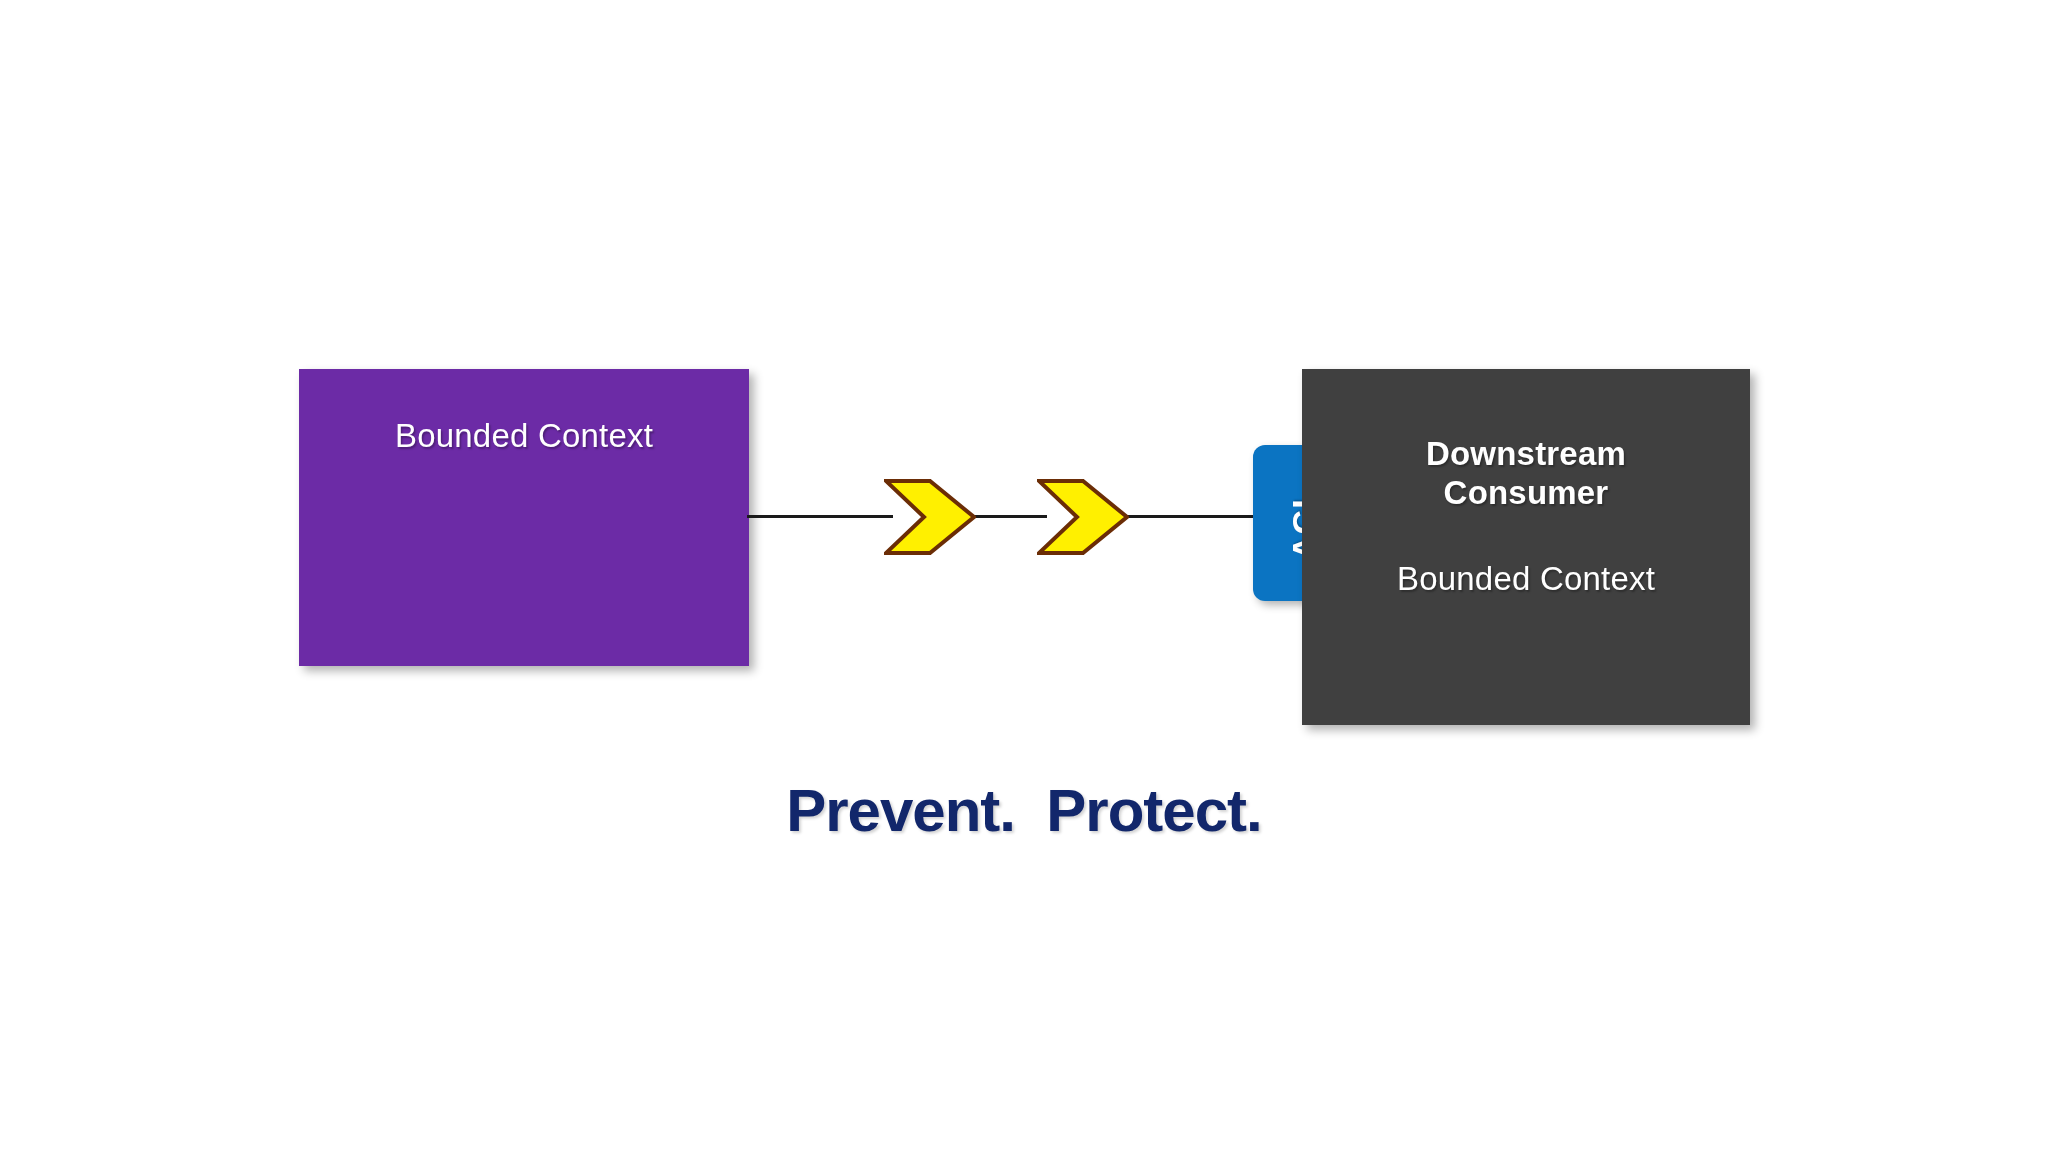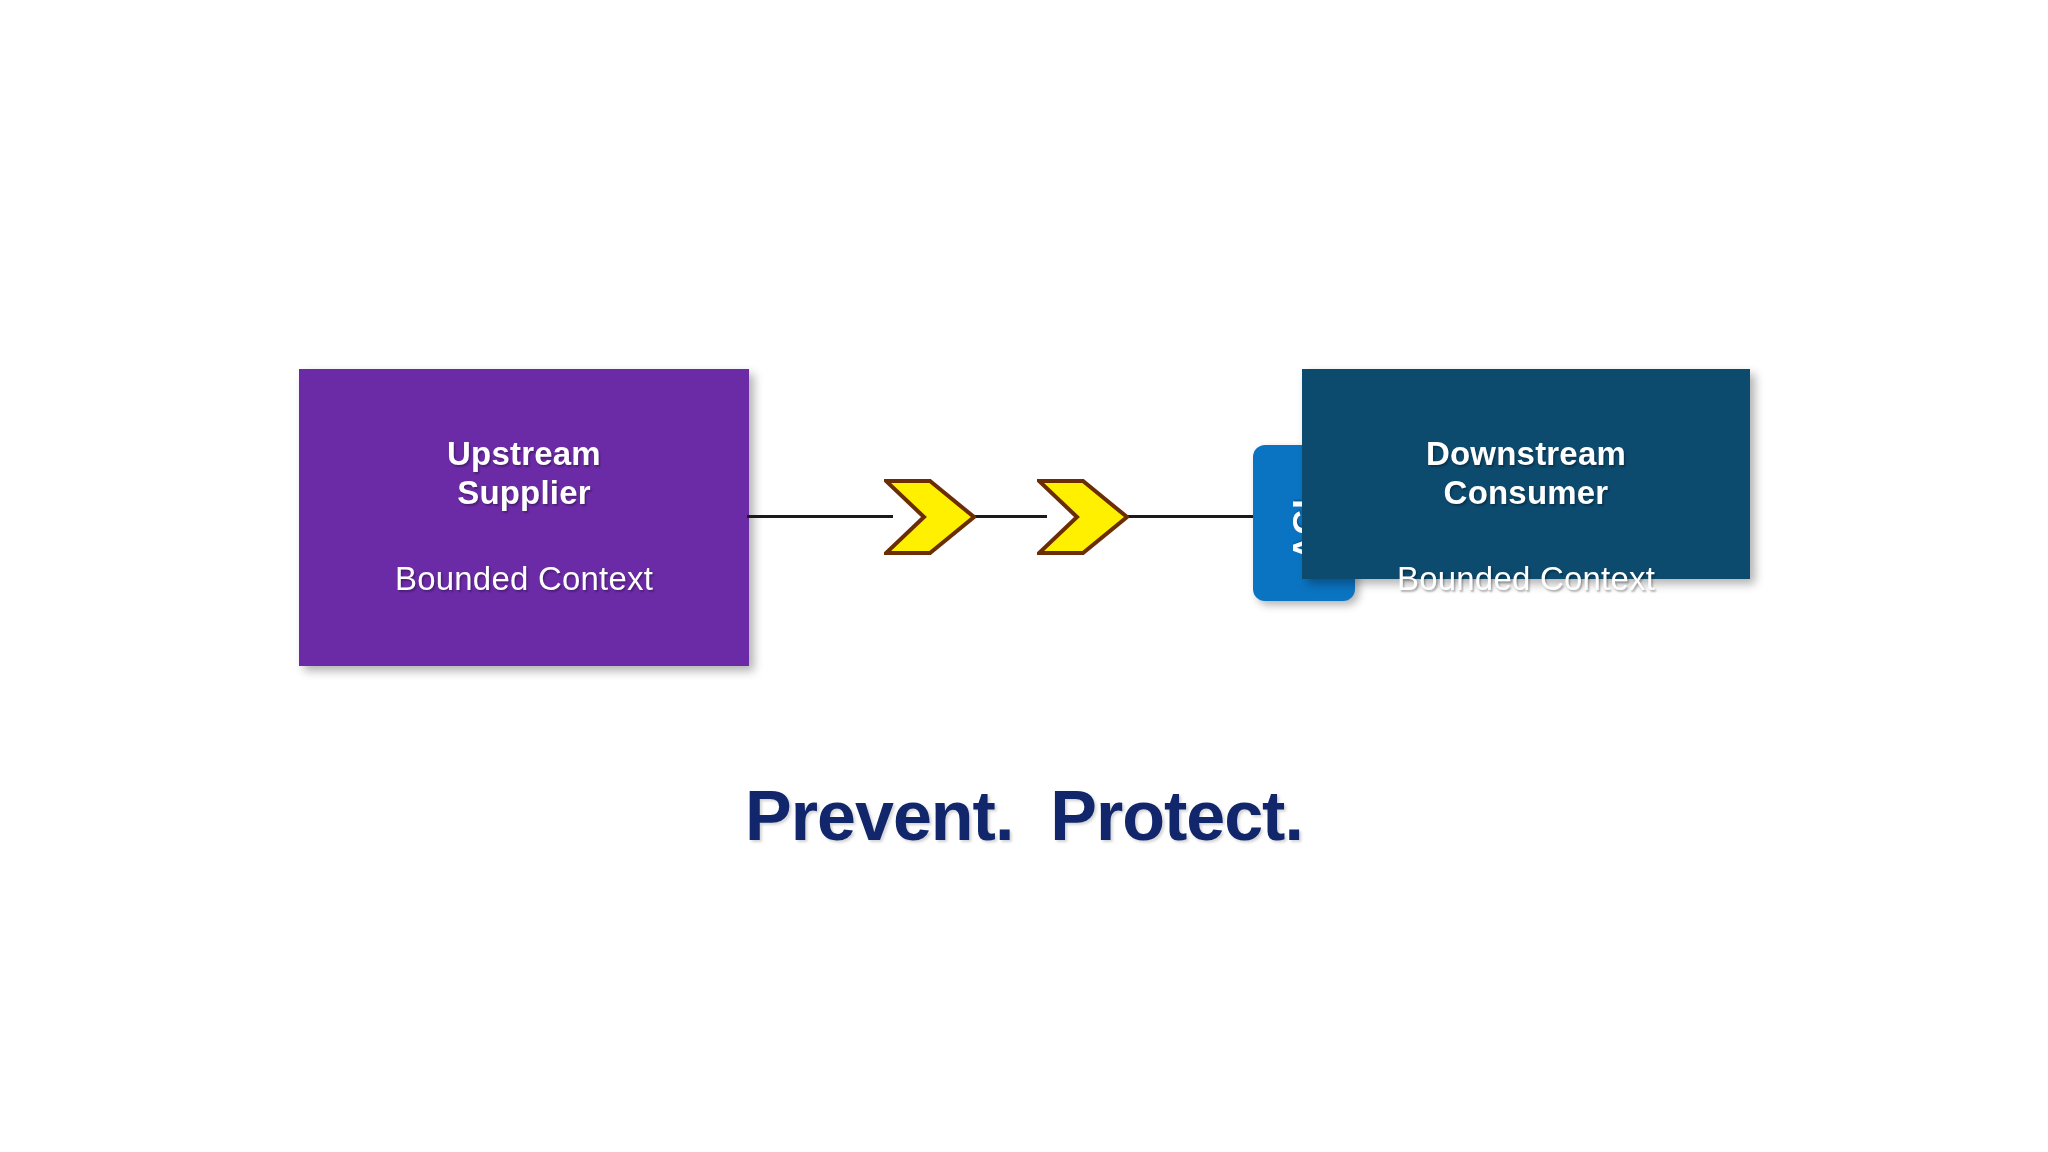--- a/index.html
+++ b/index.html
@@ -33,22 +33,22 @@
     left: 299px;
     top: 369px;
     width: 450px;
     height: 297px;
     background: #6C2BA6;
   }
   #downstream-box {
     left: 1302px;
     top: 369px;
     width: 448px;
-    height: 210px;
-    background: #0c4a6e;
+    height: 356px;
+    background: #404040;
   }
   .ctx-title {
     font-size: 33px;
     font-weight: bold;
     line-height: 1.17;
     text-align: center;
     white-space: pre-line;
     letter-spacing: 0.2px;
     text-shadow: 1.5px 1.5px 2px rgba(0,0,0,0.30);
   }
@@ -110,36 +110,34 @@
     text-shadow: 1.5px 1.5px 2px rgba(0,0,0,0.28);
   }
 
   
   #tagline {
     position: absolute;
     left: 0;
     top: 776px;
     width: 2048px;
     text-align: center;
-    font-size: 70px;
+    font-size: 60px;
     font-weight: bold;
     color: #12276B;
     letter-spacing: -1px;
     white-space: pre;
     text-shadow: 2px 2px 3px rgba(0,0,0,0.18);
   }
 </style>
 </head>
 <body>
 
 <div id="canvas">
 
   <div id="upstream-box" class="ctx-box">
-    <div class="ctx-title">Upstream
-Supplier</div>
     <div class="ctx-sub">Bounded Context</div>
   </div>
 
   <div id="connector-a" class="connector"></div>
   <div id="connector-b" class="connector"></div>
   <div id="connector-c" class="connector"></div>
 
   <div id="chevron-1" class="chevron">
     <svg viewBox="0 0 92 78" preserveAspectRatio="none" aria-hidden="true">
       <polygon points="2,3 46,3 90,39 46,75 2,75 40,39" fill="#FFF000" stroke="#6B2D06" stroke-width="4" stroke-linejoin="miter"></polygon>

